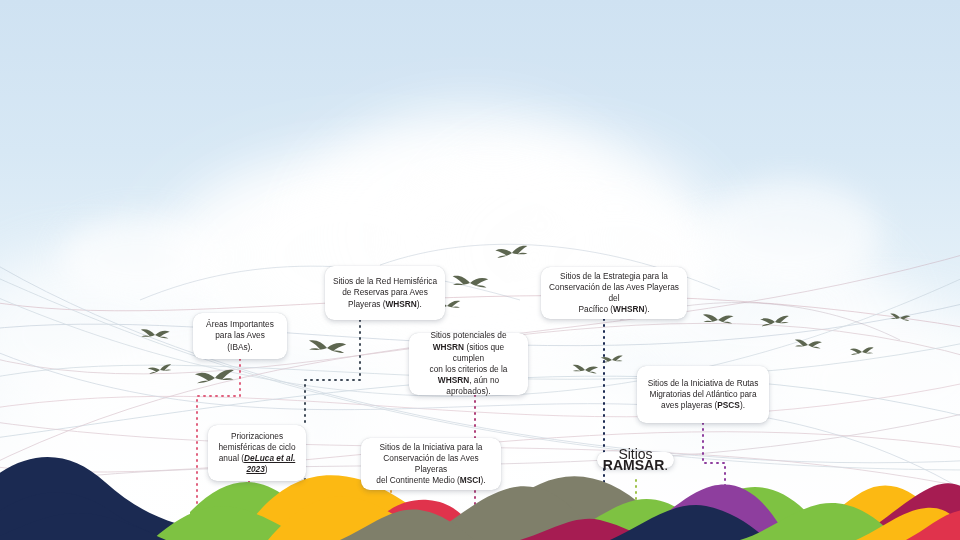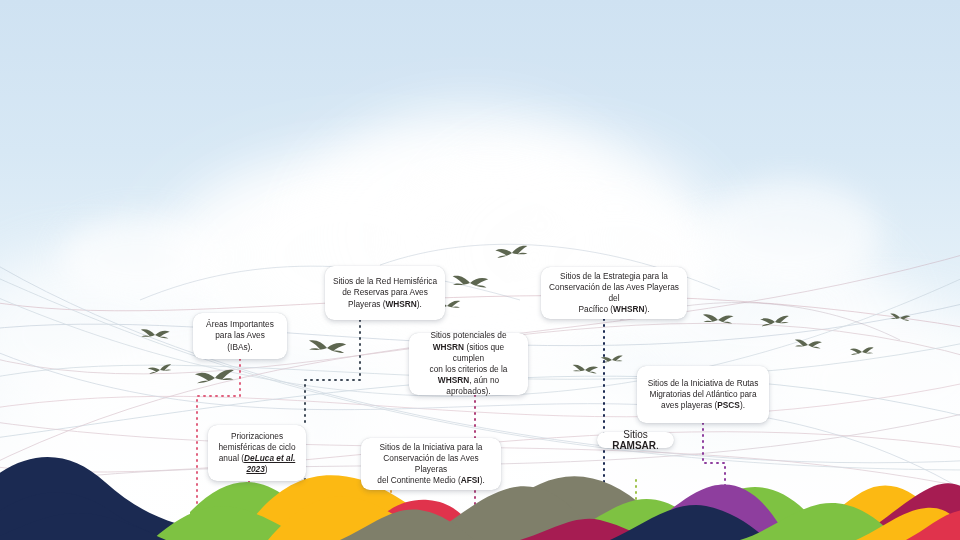--- a/index.html
+++ b/index.html
@@ -33,21 +33,21 @@
        box-sizing:border-box;}
   .box b{font-weight:bold;}
   .box a{color:#231f20;font-weight:bold;text-decoration:underline;font-style:italic;}
   .bx-ibas   {left:193px;top:313px;width:94px;height:46px;}
   .bx-whsrn  {left:300px;top:266px;width:120px;height:54px;margin-left:25px;}
   .bx-pot    {left:409px;top:333px;width:119px;height:62px;}
   .bx-pscs   {left:541px;top:267px;width:146px;height:52px;}
   .bx-afsi   {left:637px;top:366px;width:132px;height:57px;}
   .bx-prior  {left:208px;top:425px;width:98px;height:56px;}
   .bx-msci   {left:321px;top:438px;width:140px;height:52px;margin-left:40px;}
-  .bx-ramsar {left:597px;top:432px;width:77px;height:16px;font-size:10px;}
+  .bx-ramsar {left:597px;top:452px;width:77px;height:16px;font-size:14px;}
 </style>
 </head>
 <body>
 
 <div id="slide">
 
   <div class="sky"></div>
 
   <div class="cloudlayer">
     <div class="cl2" style="left:160px;top:150px;width:420px;height:230px;opacity:.95"></div>
@@ -192,21 +192,21 @@
   </div>
 
   <div class="box bx-prior">
     <span>
       Priorizaciones<br>hemisféricas de ciclo<br>anual (<a>DeLuca et al.<br>2023</a>)
     </span>
   </div>
 
   <div class="box bx-msci">
     <span>
-      Sitios de la Iniciativa para la<br>Conservación de las Aves Playeras<br>del Continente Medio (<b>AFSI</b>).
+      Sitios de la Iniciativa para la<br>Conservación de las Aves Playeras<br>del Continente Medio (<b>MSCI</b>).
     </span>
   </div>
 
   <div class="box bx-ramsar">
     <span>
       Sitios <b>RAMSAR</b>.
     </span>
   </div>
 
 </div>

